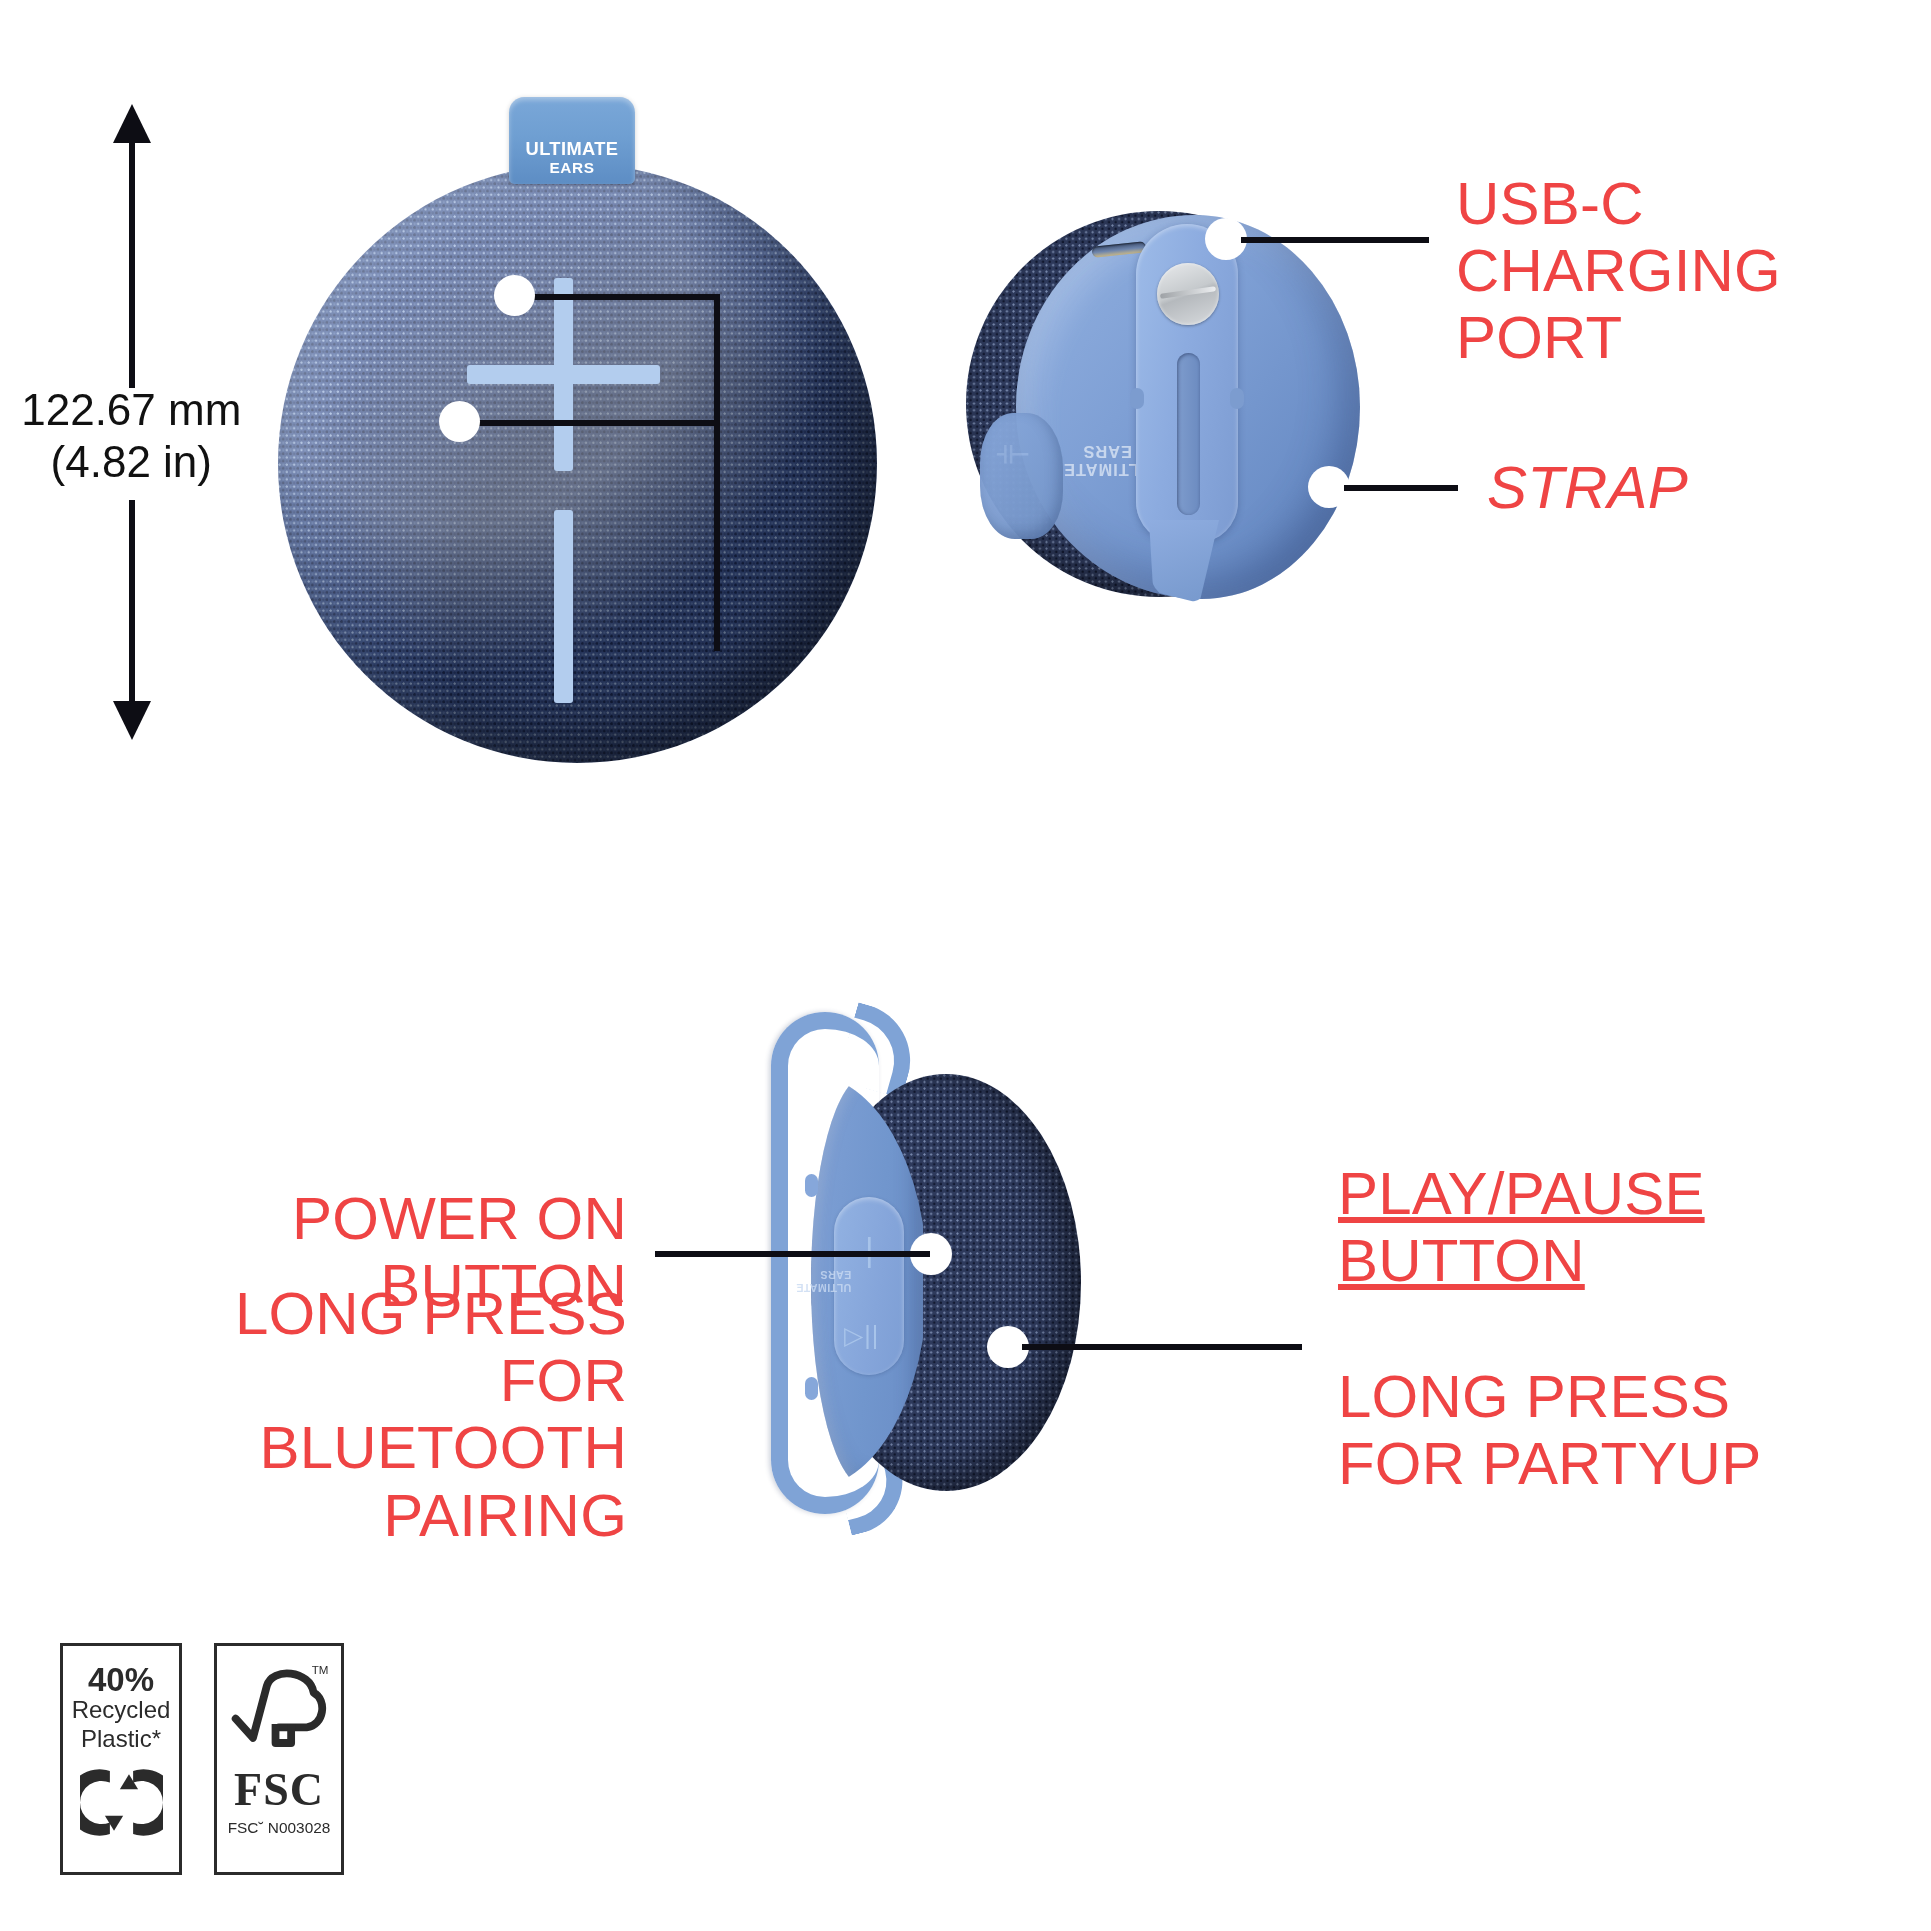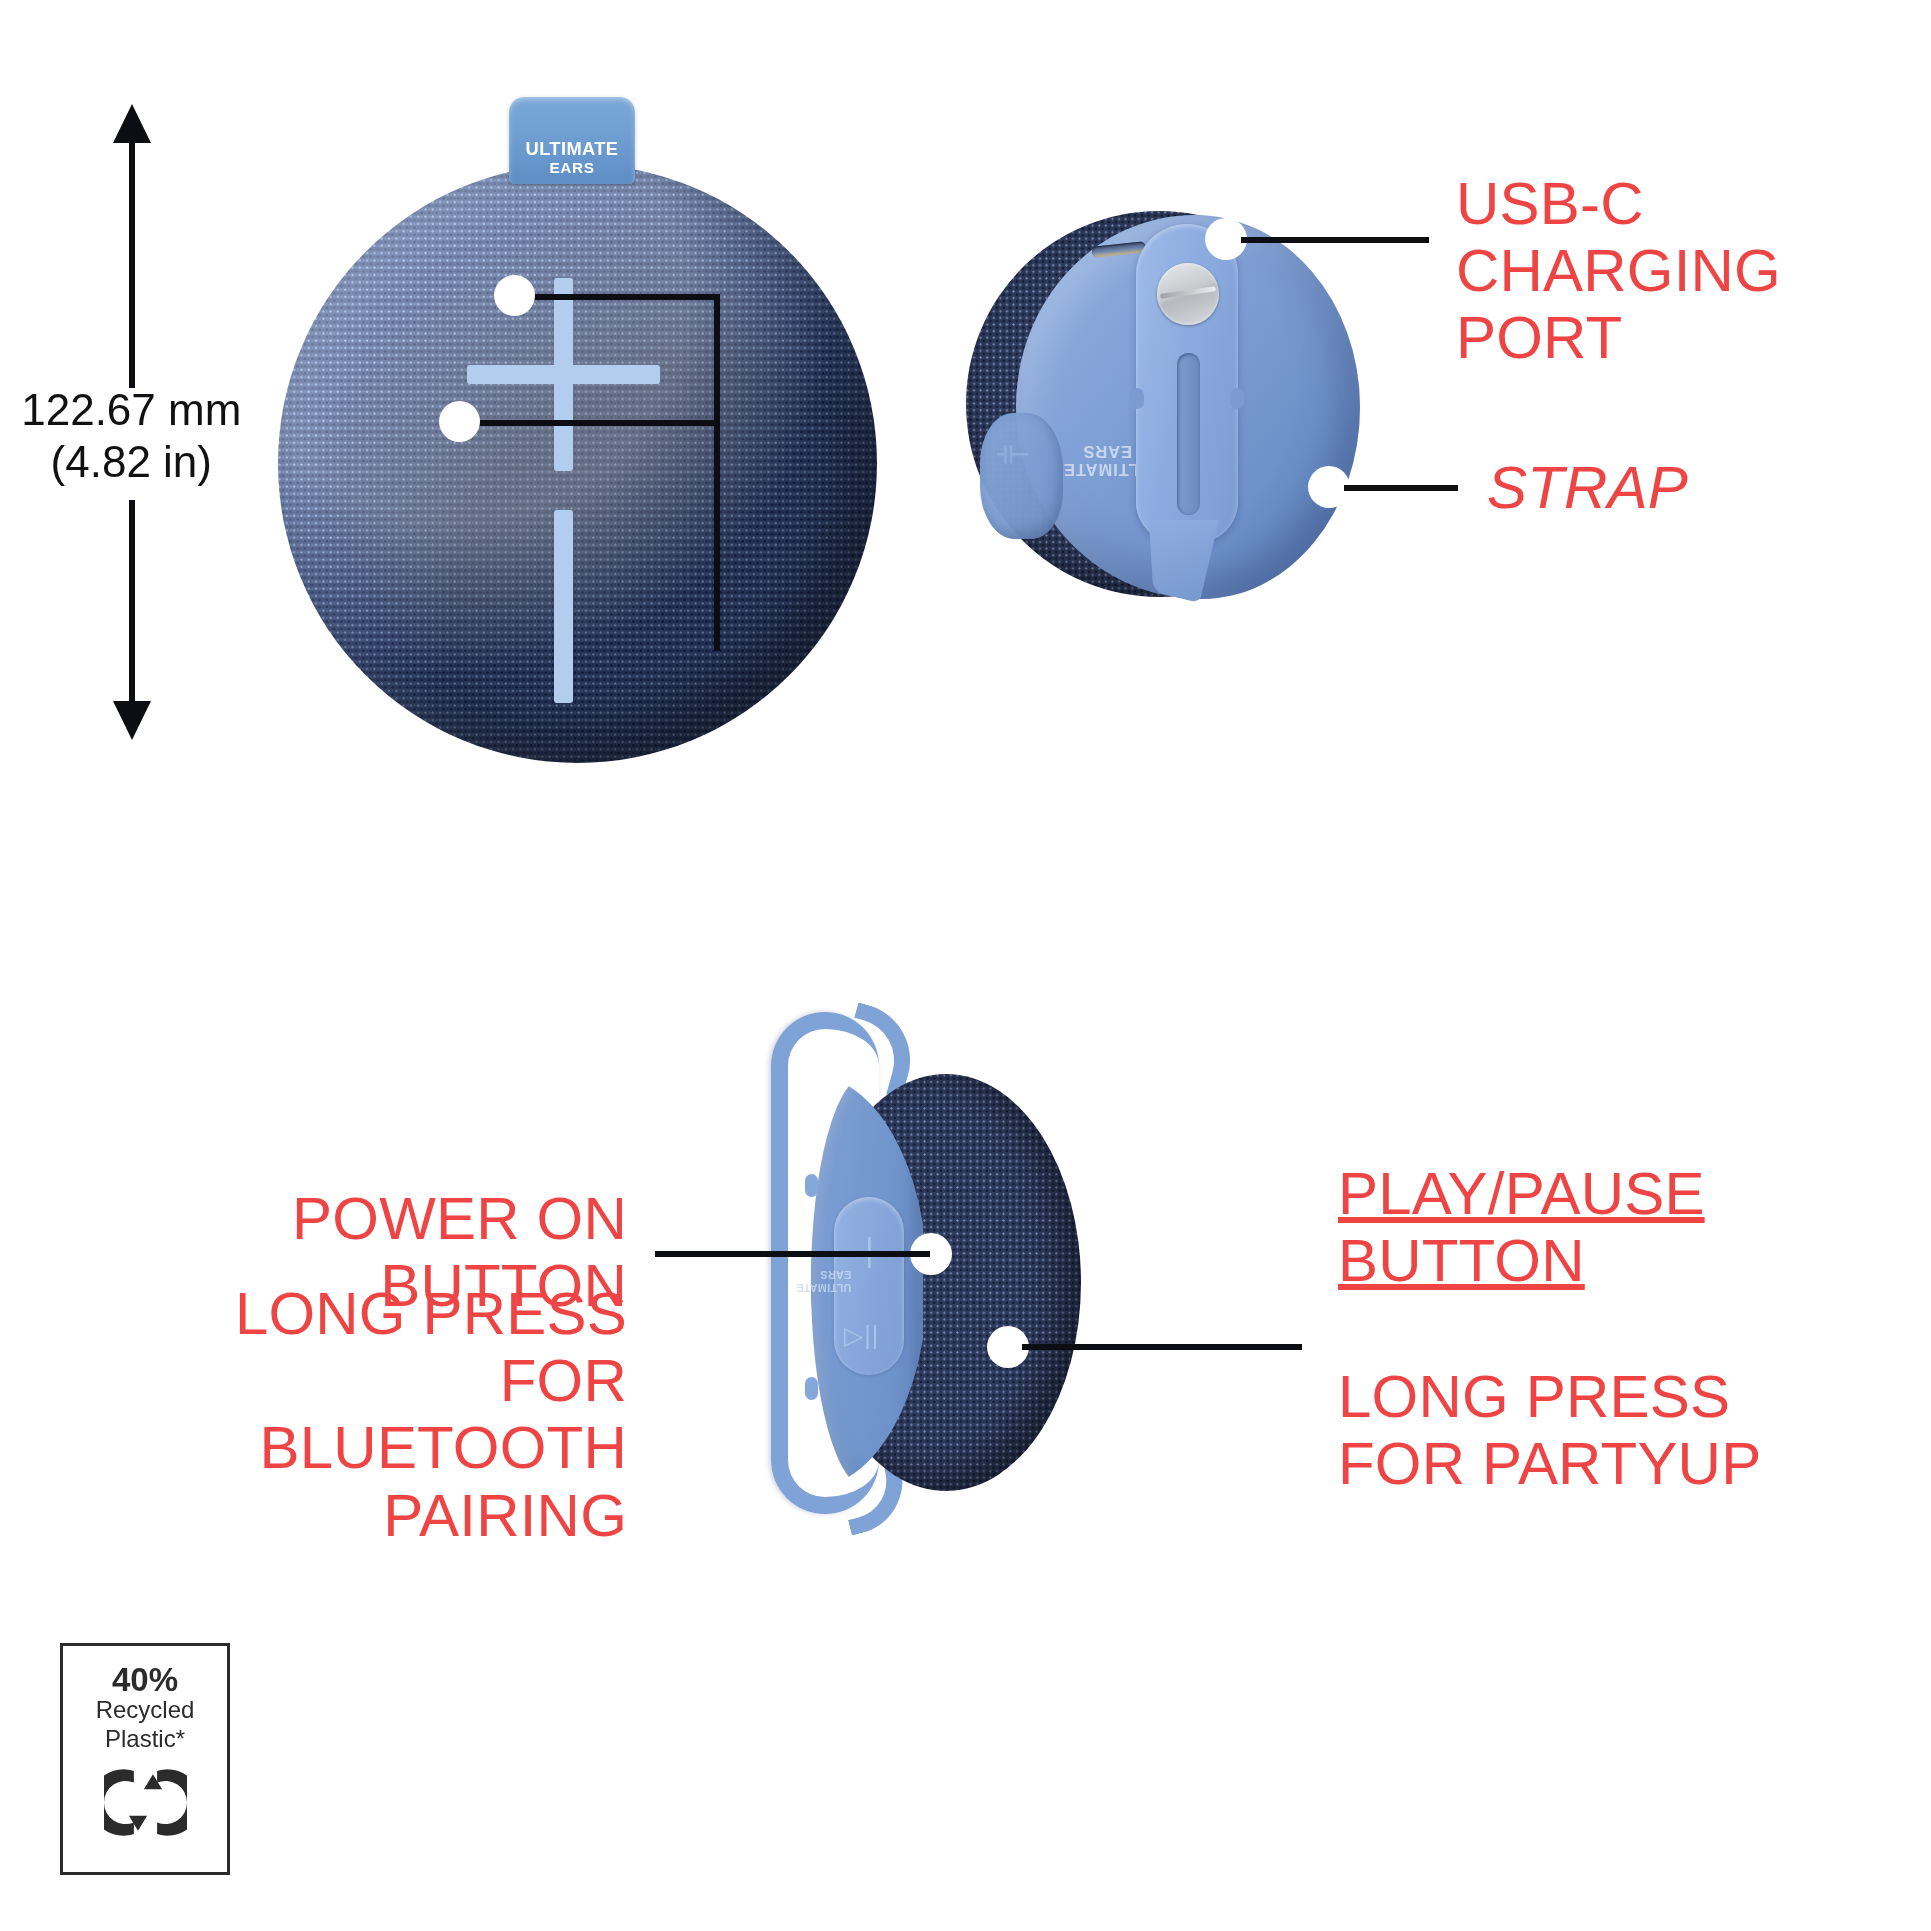--- a/index.html
+++ b/index.html
@@ -218,21 +218,21 @@
   .edge-tab {
     position: absolute; width: 12.6px; height: 23px; border-radius: 6.8px;
     background: #86a7da;
   }
 
   
   .badge {
     position: absolute; border: 3.9px solid #2b2b2b; background: #fff;
     display: flex; flex-direction: column; align-items: center;
   }
-  #badge-recycled { left: 60px; top: 1643px; width: 170px; height: 232px; padding-top: 17.4px; }
+  #badge-recycled { left: 60px; top: 1643px; width: 122px; height: 232px; padding-top: 17.4px; }
   #badge-recycled .pct {
     font-family: "Liberation Sans", sans-serif; font-weight: 700;
     font-size: 33px; color: #2b2b2b; line-height: 1;
   }
   #badge-recycled .ln {
     font-family: "Liberation Sans", sans-serif; font-weight: 400;
     font-size: 24px; color: #2b2b2b; line-height: 1.18;
   }
   #badge-fsc { left: 214px; top: 1643px; width: 130px; height: 232px; padding-top: 11.6px; }
   #badge-fsc .fsc-word {
@@ -352,15 +352,26 @@
       <g fill="#2b2b2b">
         <path d="M50 6 A44 44 0 0 0 50 94 A36 36 0 0 1 50 22 Z" opacity="0"></path>
         <path d="M36 12 A40 40 0 1 0 36 88 L36 74 A26 26 0 1 1 36 26 Z"></path>
         <path d="M64 88 A40 40 0 1 0 64 12 L64 26 A26 26 0 1 1 64 74 Z"></path>
         <polygon points="30,66 52,66 41,84"></polygon>
         <polygon points="70,34 48,34 59,16"></polygon>
       </g>
     </svg>
   </div>
 
+  <div id="badge-fsc" class="badge">
+    <span class="tm">TM</span>
+    <svg width="104" height="100" viewBox="0 0 120 112" style="margin-top:9.7px;">
+      <g fill="none" stroke="#2b2b2b" stroke-width="9" stroke-linecap="round" stroke-linejoin="round">
+        <path d="M10 58 L30 80 L46 20 C52 -2 96 2 100 28 C116 36 112 66 92 68 L60 68"></path>
+      </g>
+      <path d="M56 64 L56 86 L74 86 L74 64" fill="none" stroke="#2b2b2b" stroke-width="9" stroke-linejoin="round"></path>
+    </svg>
+    <div class="fsc-word">FSC</div>
+    <div class="fsc-code">FSC˘ N003028</div>
+  </div>
 
 </div>
 
 
 </body></html>

